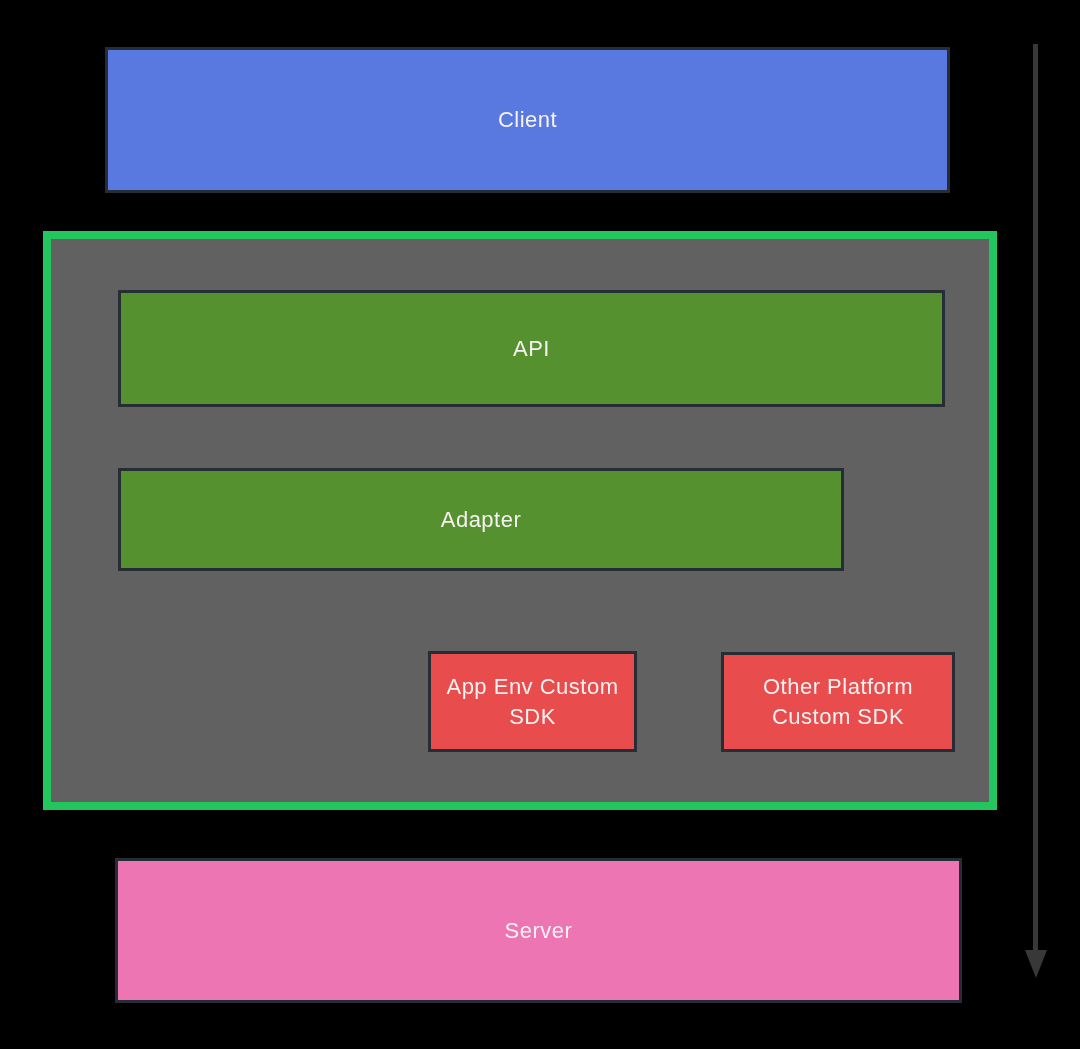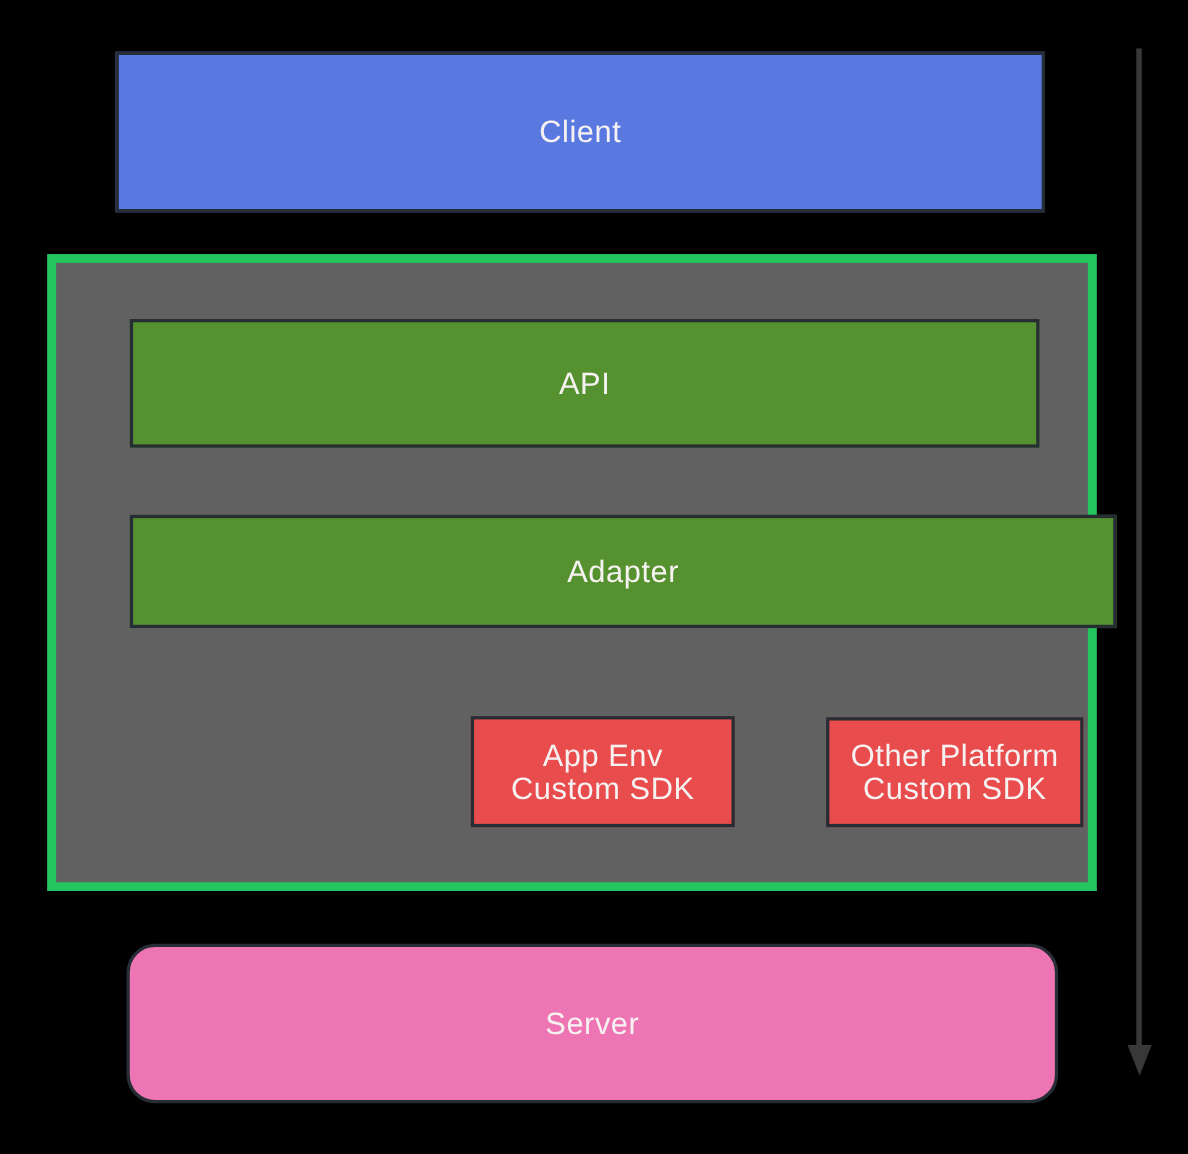--- a/index.html
+++ b/index.html
@@ -15,21 +15,21 @@
   }
 
   .node {
     position: absolute;
     display: flex;
     align-items: center;
     justify-content: center;
     text-align: center;
     border: 3px solid #262d35;
     color: #f7f2f2;
-    font-size: 28px;
+    font-size: 22px;
     line-height: 30px;
     letter-spacing: 0.5px;
   }
 
   .client-node {
     left: 105px; top: 47px;
     width: 845px; height: 146px;
     background: #5a79e0;
   }
 
@@ -42,35 +42,34 @@
   }
 
   .api-node {
     left: 67px; top: 51px;
     width: 827px; height: 117px;
     background: #55922f;
   }
 
   .adapter-node {
     left: 67px; top: 229px;
-    width: 897px; height: 103px;
+    width: 726px; height: 103px;
     background: #55922f;
   }
 
   .sdk-node { background: #e84c4c; padding: 0 14px; }
 
   .axios-node            { left: 69px;  top: 414px; width: 242px; height: 97px;  }
-  .app-env-sdk-node      { left: 377px; top: 412px; width: 240px; height: 101px; }
-  .other-platform-sdk-node { left: 700px; top: 413px; width: 234px; height: 100px; }
+  .app-env-sdk-node      { left: 377px; top: 412px; width: 209px; height: 101px; }
+  .other-platform-sdk-node { left: 670px; top: 413px; width: 234px; height: 100px; }
 
   .server-node {
     left: 115px; top: 858px;
     width: 847px; height: 145px;
     background: #ee75b3;
-    border-radius: 26px;
   }
 
   .flow-arrow-line {
     position: absolute;
     left: 1033px; top: 44px;
     width: 5px; height: 906px;
     background: #383838;
   }
 
   .flow-arrow-head {

